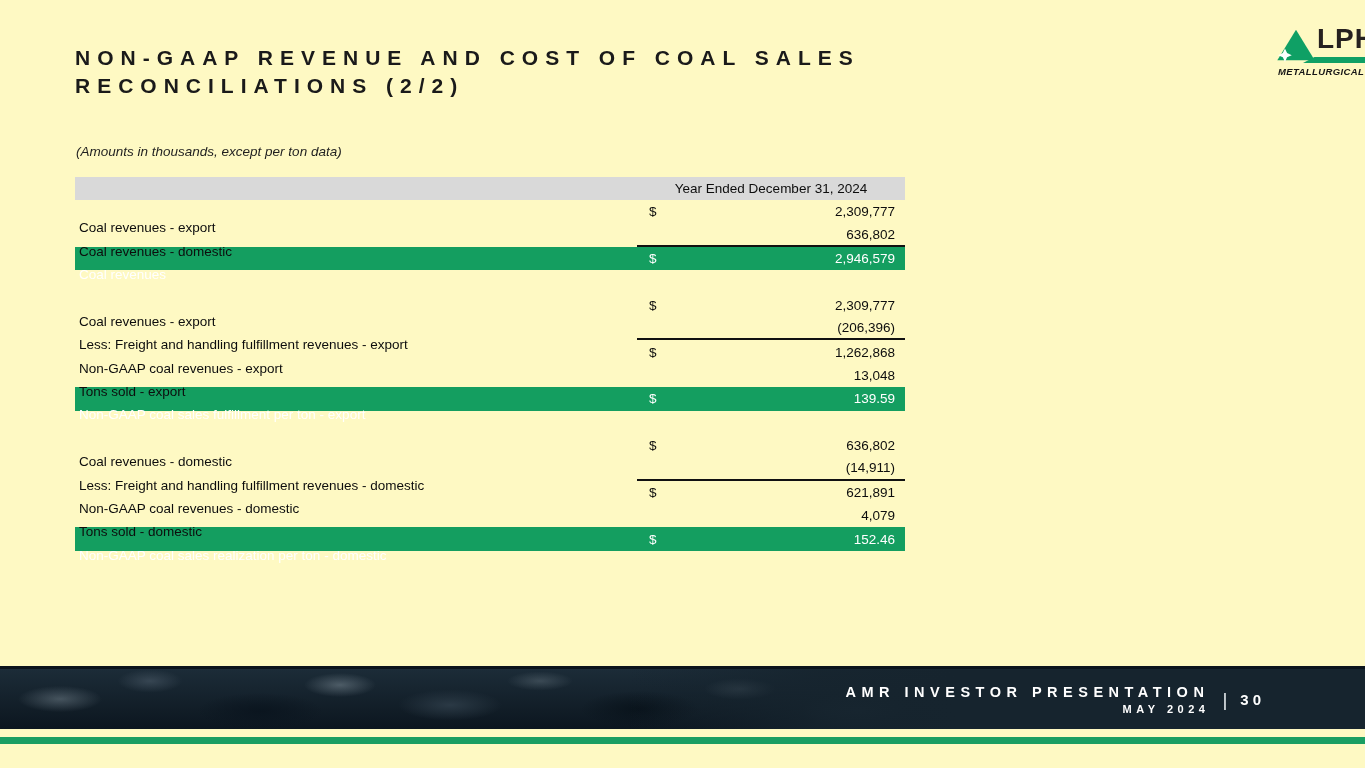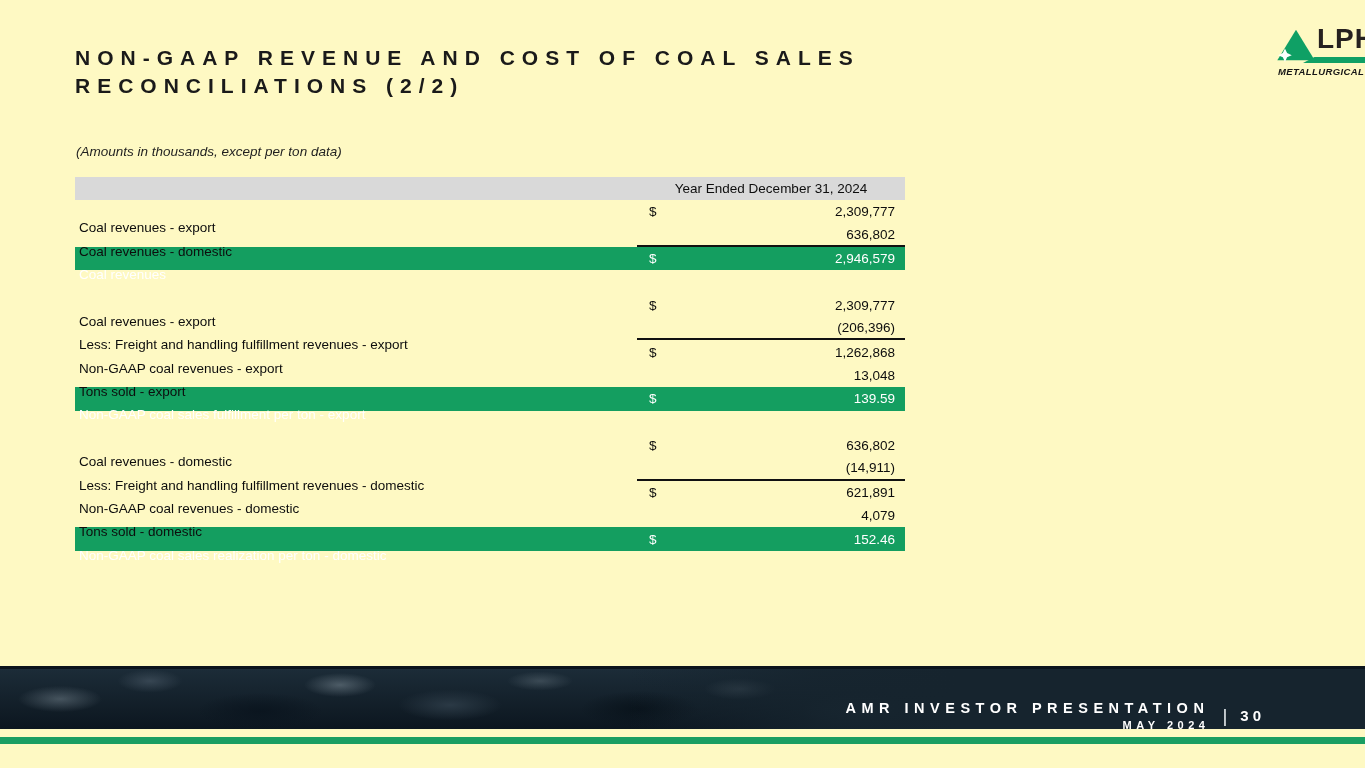--- a/index.html
+++ b/index.html
@@ -75,21 +75,21 @@
       radial-gradient(ellipse 55px 16px at 540px 12px, rgba(100,115,125,.45), transparent 60%),
       radial-gradient(ellipse 85px 26px at 640px 40px, rgba(8,18,26,.9), transparent 70%),
       radial-gradient(ellipse 60px 18px at 740px 20px, rgba(90,105,115,.45), transparent 60%),
       radial-gradient(ellipse 90px 28px at 860px 42px, rgba(35,50,62,.85), transparent 65%),
       radial-gradient(ellipse 70px 20px at 980px 16px, rgba(70,85,95,.35), transparent 60%),
       radial-gradient(ellipse 100px 30px at 1100px 36px, rgba(30,44,55,.7), transparent 65%),
       linear-gradient(180deg,#1c2c38,#0c161f);
   }
   .footer-text{
     position:absolute;right:100px;top:0;height:60px;
-    display:flex;align-items:center;gap:13px;color:#ffffff;margin-top:16px;
+    display:flex;align-items:center;gap:13px;color:#ffffff;
   }
   .ft-col{display:flex;flex-direction:column;align-items:flex-end;}
   .ft-line1{font-size:14.5px;font-weight:bold;letter-spacing:5.5px;white-space:nowrap;}
   .ft-line2{font-size:11px;font-weight:bold;letter-spacing:4.5px;margin-top:3px;}
   .ft-pipe{font-size:19px;font-weight:300;color:#e8edf0;transform:translateY(1px);}
   .ft-page{font-size:15px;font-weight:bold;letter-spacing:4px;}
   .green-bar{
     position:absolute;left:0;top:737px;width:1365px;height:7px;
     background:var(--bar-green);
   }

